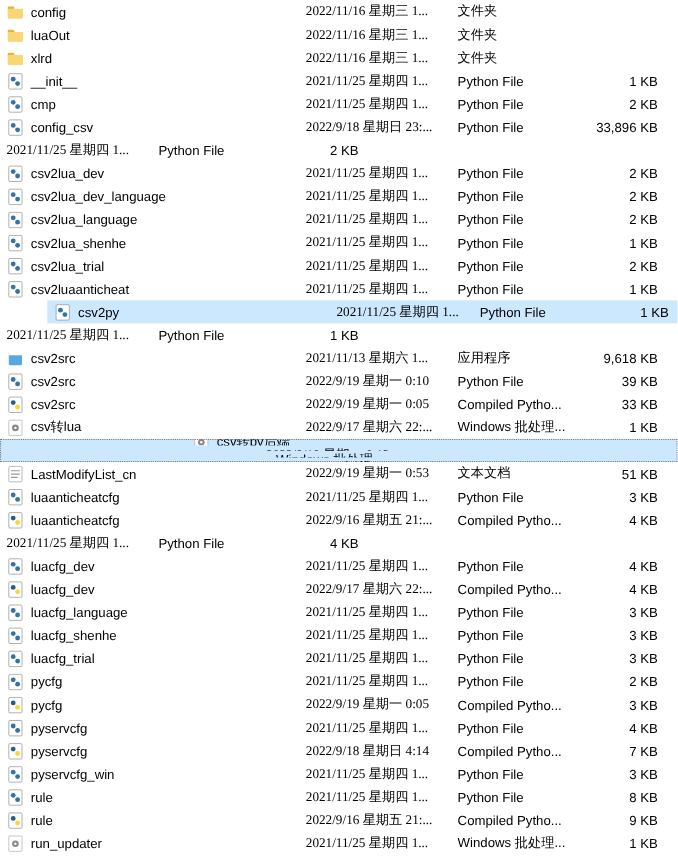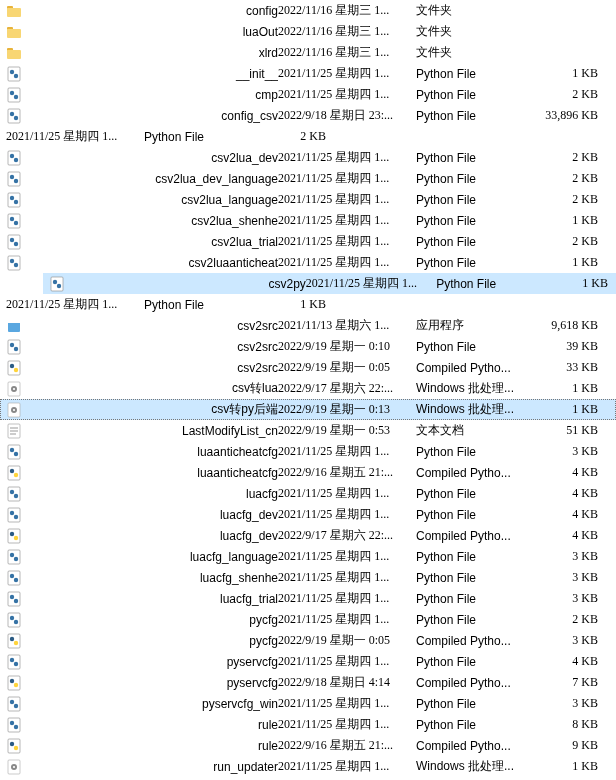--- a/index.html
+++ b/index.html
@@ -20,46 +20,45 @@
     padding-left: 6px;
   }
   .row.selected {
     background: #cce8ff;
     margin-left: 43px;
   }
   .row.focused {
     background: #cce8ff;
     outline: 1px dotted #777;
     outline-offset: -1px;
+    flex-direction: column;
   }
   .col-name {
     display: flex;
     align-items: center;
     width: 272px;
     overflow: hidden;
     text-overflow: ellipsis;
-    justify-content: space-between;
   }
   .col-date {
     width: 138px;
     overflow: hidden;
     text-overflow: ellipsis;
     font-family: Liberation Serif, serif;
   }
   .col-type {
     width: 120px;
     overflow: hidden;
     text-overflow: ellipsis;
   }
   .col-size {
     width: 70px;
     text-align: right;
     padding-right: 8px;
     overflow: hidden;
-    font-family: Liberation Serif, serif;
   }
   .icon {
     width: 16px;
     height: 16px;
     margin-right: 6px;
     flex-shrink: 0;
     display: inline-flex;
     align-items: center;
     justify-content: center;
   }
@@ -404,30 +403,20 @@
             <circle cx="10" cy="10" r="2.2" fill="#ffd43b"></circle>
           </svg>
         </span>
         <span>luaanticheatcfg</span>
       </div>
       <div class="col-date">2022/9/16 星期五 21:...</div>
       <div class="col-type">Compiled Pytho...</div>
       <div class="col-size">4 KB</div>
     </div>
     <div class="row">
-      <div class="col-name">
-        <span class="icon ic-py">
-          <svg width="16" height="16" viewBox="0 0 16 16">
-            <rect class="page" x="2" y="1" width="12" height="14" rx="1"></rect>
-            <circle class="py" cx="6" cy="6" r="2.2"></circle>
-            <circle class="py" cx="10" cy="10" r="2.2" fill="#ffd43b"></circle>
-          </svg>
-        </span>
-        <span>luacfg</span>
-      </div>
       <div class="col-date">2021/11/25 星期四 1...</div>
       <div class="col-type">Python File</div>
       <div class="col-size">4 KB</div>
     </div>
     <div class="row">
       <div class="col-name">
         <span class="icon ic-py">
           <svg width="16" height="16" viewBox="0 0 16 16">
             <rect class="page" x="2" y="1" width="12" height="14" rx="1"></rect>
             <circle class="py" cx="6" cy="6" r="2.2"></circle>

